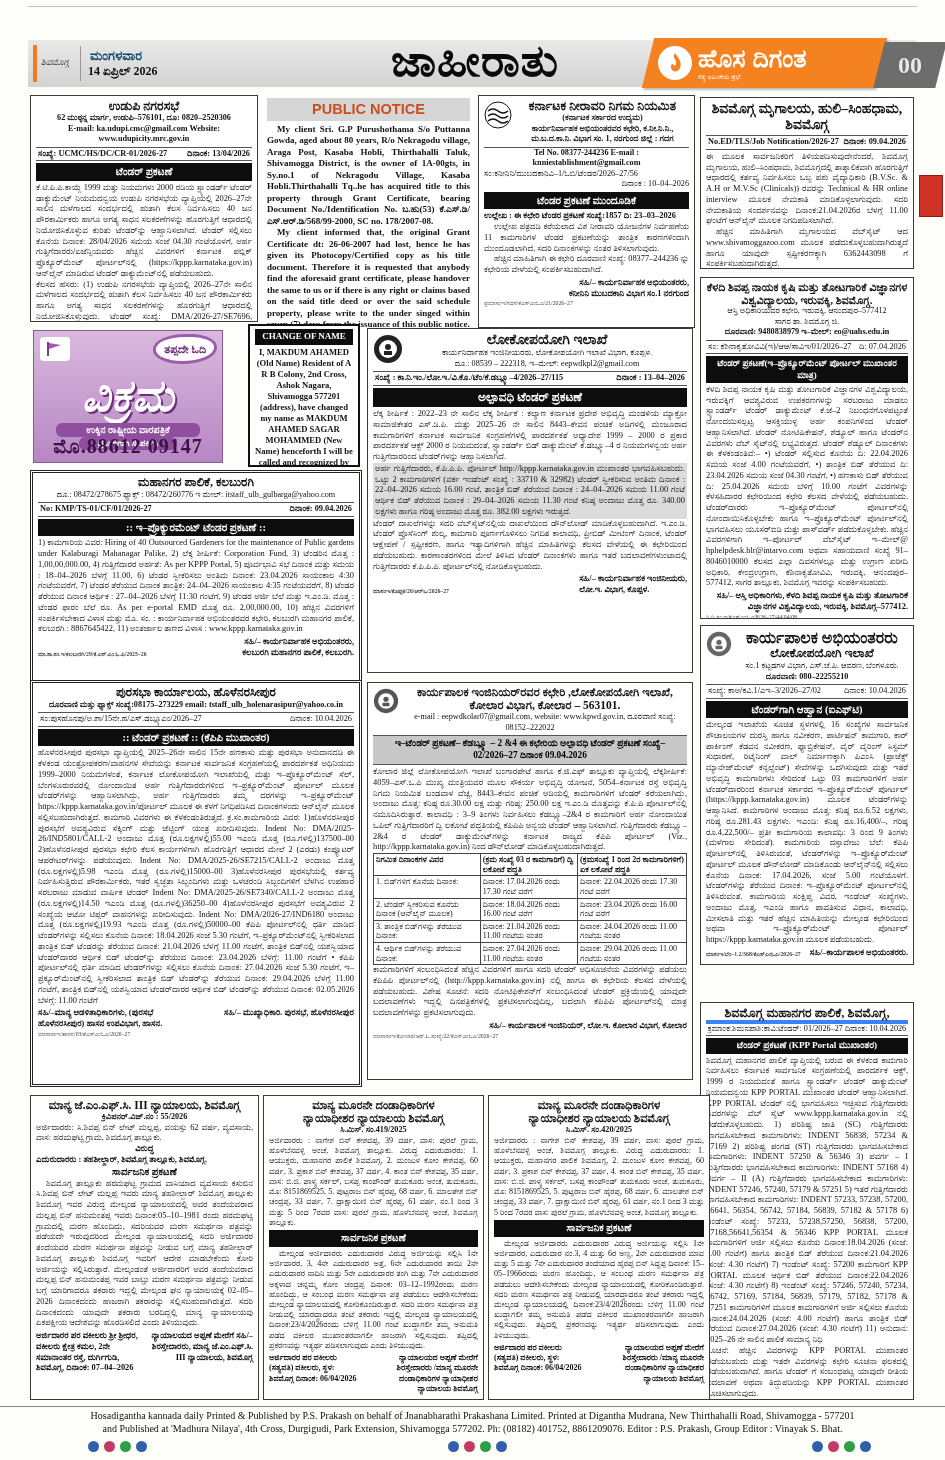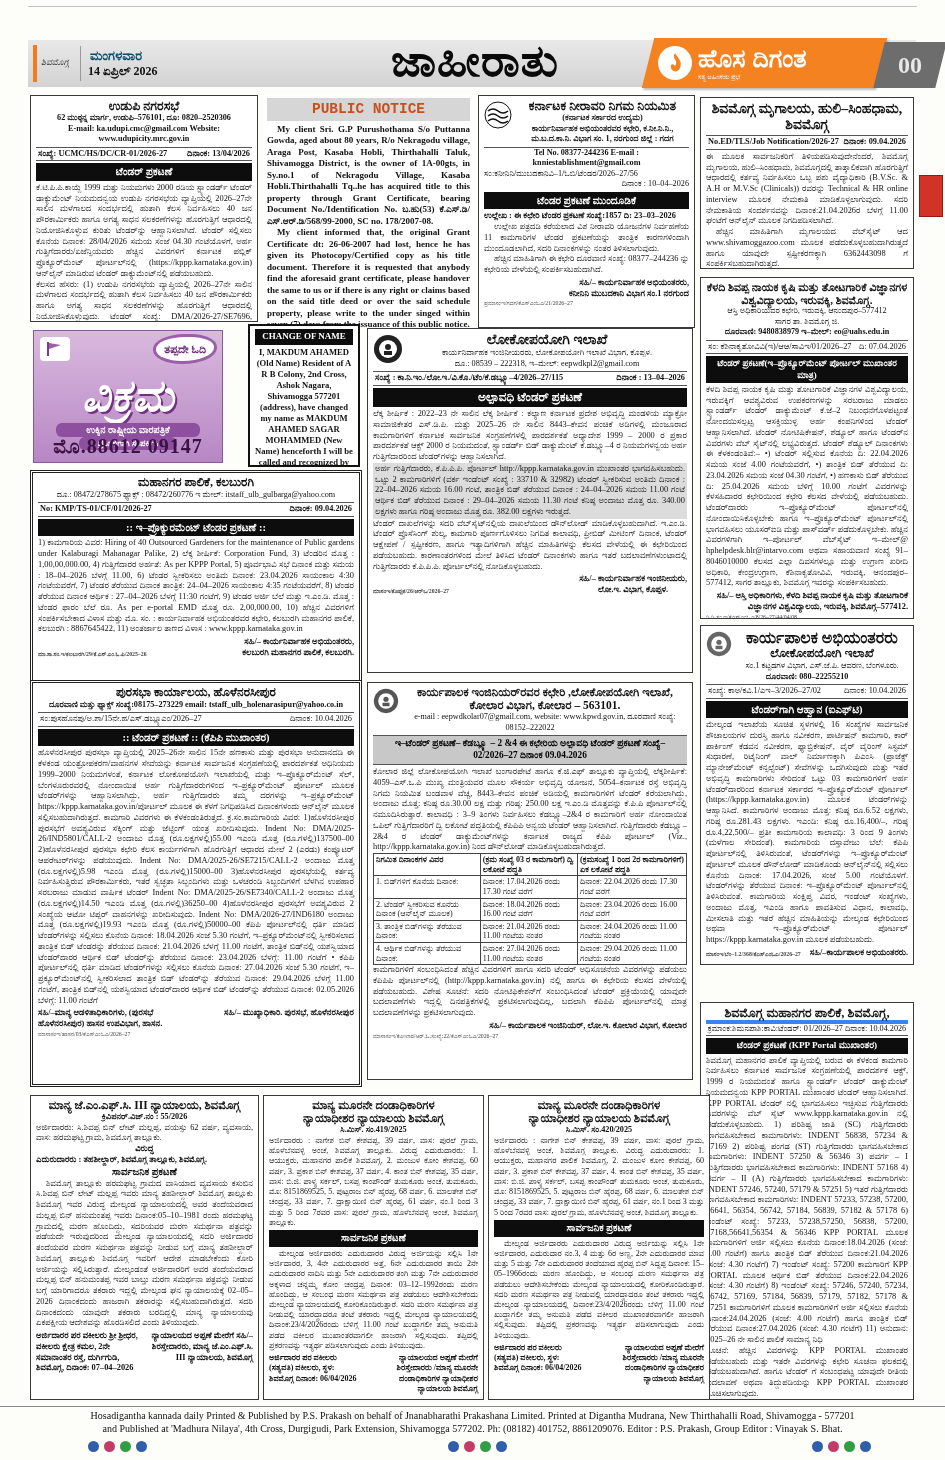--- a/index.html
+++ b/index.html
@@ -66,21 +66,21 @@
   .vik .flagbox{position:absolute;left:6px;top:6px;width:30px;height:24px;background:#fff;border-radius:4px;
        display:flex;align-items:center;justify-content:center;}
   
   .footline{position:absolute;left:0;top:1406px;width:945px;border-top:1px solid #888;}
   .foot1{position:absolute;left:0;top:1410px;width:945px;text-align:center;font-size:10px;color:#111;}
   .foot2{position:absolute;left:0;top:1423px;width:945px;text-align:center;font-size:10px;color:#111;}
   .dots{position:absolute;top:1441px;display:flex;gap:5px;}
   .dot{width:11px;height:11px;border-radius:50%;}
   .redmark{position:absolute;left:919px;top:175px;width:22px;height:40px;background:#d23327;border:1px solid #8e1c14;}
   .pnTitle{background:#d6d6d6;color:#c8501d;text-align:center;font-weight:bold;font-size:14.5px;
-       padding:2px 0;margin:0 0 3px 0;font-family:Liberation Mono, monospace;}
+       padding:2px 0;margin:0 0 3px 0;font-family:Liberation Sans, sans-serif;}
   .indent{text-indent:10px;}
   .seal{float:left;margin:2px 4px 2px 0;}
 </style>
 </head>
 <body>
 
 <div class="topline"></div>
 <div class="headband"></div>
 <div class="edbar"></div>
 <div class="edname">ಶಿವಮೊಗ್ಗ</div>
@@ -235,21 +235,21 @@
   <div class="refrow">
       <span>ಸಂಖ್ಯೆ : ಕಾ.ನಿ.ಇಂ./ಲೋ.ಇ./ವಿ.ಕೊ./ಟೆಂ/ಕೆ.ಡಬ್ಲ್ಯೂ–4/2026–27/115</span>
       <span>ದಿನಾಂಕ : 13–04–2026</span>
     </div>
   <div class="bar" style="font-size:12px">ಅಲ್ಪಾವಧಿ ಟೆಂಡರ್ ಪ್ರಕಟಣೆ</div>
   <div class="body">ಲೆಕ್ಕ ಶೀರ್ಷಿಕೆ : 2022–23 ನೇ ಸಾಲಿನ ಲೆಕ್ಕ ಶೀರ್ಷಿಕೆ : ಕಲ್ಯಾಣ ಕರ್ನಾಟಕ ಪ್ರದೇಶ ಅಭಿವೃದ್ಧಿ ಮಂಡಳಿಯ ಮ್ಯಾಕ್ರೋ ಸಾಮಾಜಿಕೇತರ ಎಸ್.ಡಿ.ಪಿ. ಮತ್ತು 2025–26 ನೇ ಸಾಲಿನ 8443–ಕೇವನ ಪಂಚಿಕೆ ಅಡಿಗಳಲ್ಲಿ ಮಂಜೂರಾದ ಕಾಮಗಾರಿಗಳಿಗೆ ಕರ್ನಾಟಕ ಸಾರ್ವಜನಿಕ ಸಂಗ್ರಹಣೆಗಳಲ್ಲಿ ಪಾರದರ್ಶಕತೆ ಅಧ್ಯಾದೇಶ 1999 – 2000 ರ ಪ್ರಕಾರ ಪಾರದರ್ಶಕತೆ ಆಕ್ಟ್ 2000 ರ ನಿಯಮದಂತೆ, ಸ್ಟ್ಯಾಂಡರ್ಡ್ ಬಿಡ್ ಡಾಕ್ಯುಮೆಂಟ್ ಕೆ.ಡಬ್ಲ್ಯೂ–4 ರ ನಿಯಮಗಳನ್ವಯ ಅರ್ಹ ಗುತ್ತಿಗೆದಾರರಿಂದ ಟೆಂಡರ್‌ಗಳನ್ನು ಆಹ್ವಾನಿಸಲಾಗಿದೆ.</div>
   <div class="body shade">ಅರ್ಹ ಗುತ್ತಿಗೆದಾರರು, ಕೆ.ಪಿ.ಪಿ.ಪಿ. ಪೋರ್ಟಲ್ http://kppp.karnataka.gov.in ಮುಖಾಂತರ ಭಾಗವಹಿಸಬಹುದು. ಒಟ್ಟು 2 ಕಾಮಗಾರಿಗಳಿಗೆ (ವರ್ಕ ಇಂಡೆಂಟ್ ಸಂಖ್ಯೆ : 33710 &amp; 32982) ಟೆಂಡರ್ ಸ್ವೀಕರಿಸುವ ಅಂತಿಮ ದಿನಾಂಕ : 22–04–2026 ಸಮಯ 16.00 ಗಂಟೆ, ತಾಂತ್ರಿಕ ಬಿಡ್ ತೆರೆಯುವ ದಿನಾಂಕ : 24–04–2026 ಸಮಯ 11.00 ಗಂಟೆ ಆರ್ಥಿಕ ಬಿಡ್ ತೆರೆಯುವ ದಿನಾಂಕ : 29–04–2026 ಸಮಯ 11.30 ಗಂಟೆ ಕನಿಷ್ಠ ಅಂದಾಜು ಮೊತ್ತ ರೂ. 340.00 ಲಕ್ಷಗಳು ಹಾಗೂ ಗರಿಷ್ಠ ಅಂದಾಜು ಮೊತ್ತ ರೂ. 382.00 ಲಕ್ಷಗಳು ಇರುತ್ತದೆ.</div>
   <div class="body">ಟೆಂಡರ್ ದಾಖಲೆಗಳನ್ನು ಸದರಿ ವೆಬ್‌ಸೈಟ್‌ನಲ್ಲಿಯ ದಾಖಲೆಯಿಂದ ಡೌನ್‌ಲೋಡ್ ಮಾಡಿಕೊಳ್ಳಬಹುದಾಗಿದೆ. ಇ.ಎಂ.ಡಿ. ಟೆಂಡರ್ ಪ್ರೊಸೆಸಿಂಗ್ ಶುಲ್ಕ, ಕಾಮಗಾರಿ ಪೂರ್ಣಗೊಳಿಸಲು ನಿಗದಿತ ಕಾಲಾವಧಿ, ಪ್ರೀಬಿಡ್ ಮೀಟಿಂಗ್ ದಿನಾಂಕ, ಟೆಂಡರ್ ಆಕ್ಷೇಪಣೆ / ಸ್ಪಷ್ಟೀಕರಣ, ಹಾಗೂ ಇತ್ಯಾದಿಗಳಿಗಾಗಿ ಹೆಚ್ಚಿನ ಮಾಹಿತಿಗಳನ್ನು ಕೆಲಸದ ವೇಳೆಯಲ್ಲಿ ಈ ಕಛೇರಿಯಿಂದ ಪಡೆಯಬಹುದು. ಕಾರಣಾಂತರಗಳಿಂದ ಮೇಲೆ ತಿಳಿಸಿದ ಟೆಂಡರ್ ದಿನಾಂಕಗಳು ಹಾಗೂ ಇತರೆ ಬದಲಾವಣೆಗಳುಂಟಾದಲ್ಲಿ ಗುತ್ತಿಗೆದಾರರು ಕೆ.ಪಿ.ಪಿ.ಪಿ. ಪೋರ್ಟಲ್‌ನಲ್ಲಿ ನೋಡಿಕೊಳ್ಳಬಹುದು.</div>
   <div class="sigrow">
     <span class="fn" style="align-self:flex-end">ಮಾಸಂಇ/ಕೊಪ್ಪಳ/26/ಆರ್‌ಒ/2026–27</span>
-    <span style="text-align:center">
+    <span style="text-align:left">
       <span>ಸಹಿ/– ಕಾರ್ಯನಿರ್ವಾಹಕ ಇಂಜಿನೀಯರು,</span><br>
       <span>ಲೋ.ಇ. ವಿಭಾಗ, ಕೊಪ್ಪಳ.</span>
     </span>
   </div>
 </div>
 
 <div class="ad dbl" style="left:30px;top:680px;width:332px;height:407px">
   <div class="adtitle" style="font-size:12px">ಪುರಸಭಾ ಕಾರ್ಯಾಲಯ, ಹೊಳೆನರಸೀಪುರ</div>
   <div class="c small bold">ದೂರವಾಣಿ ಮತ್ತು ಫ್ಯಾಕ್ಸ್ ಸಂಖ್ಯೆ:08175–273229  email: tstaff_ulb_holenarasipur@yahoo.co.in</div>
   <div class="refrow" style="font-weight:normal">

